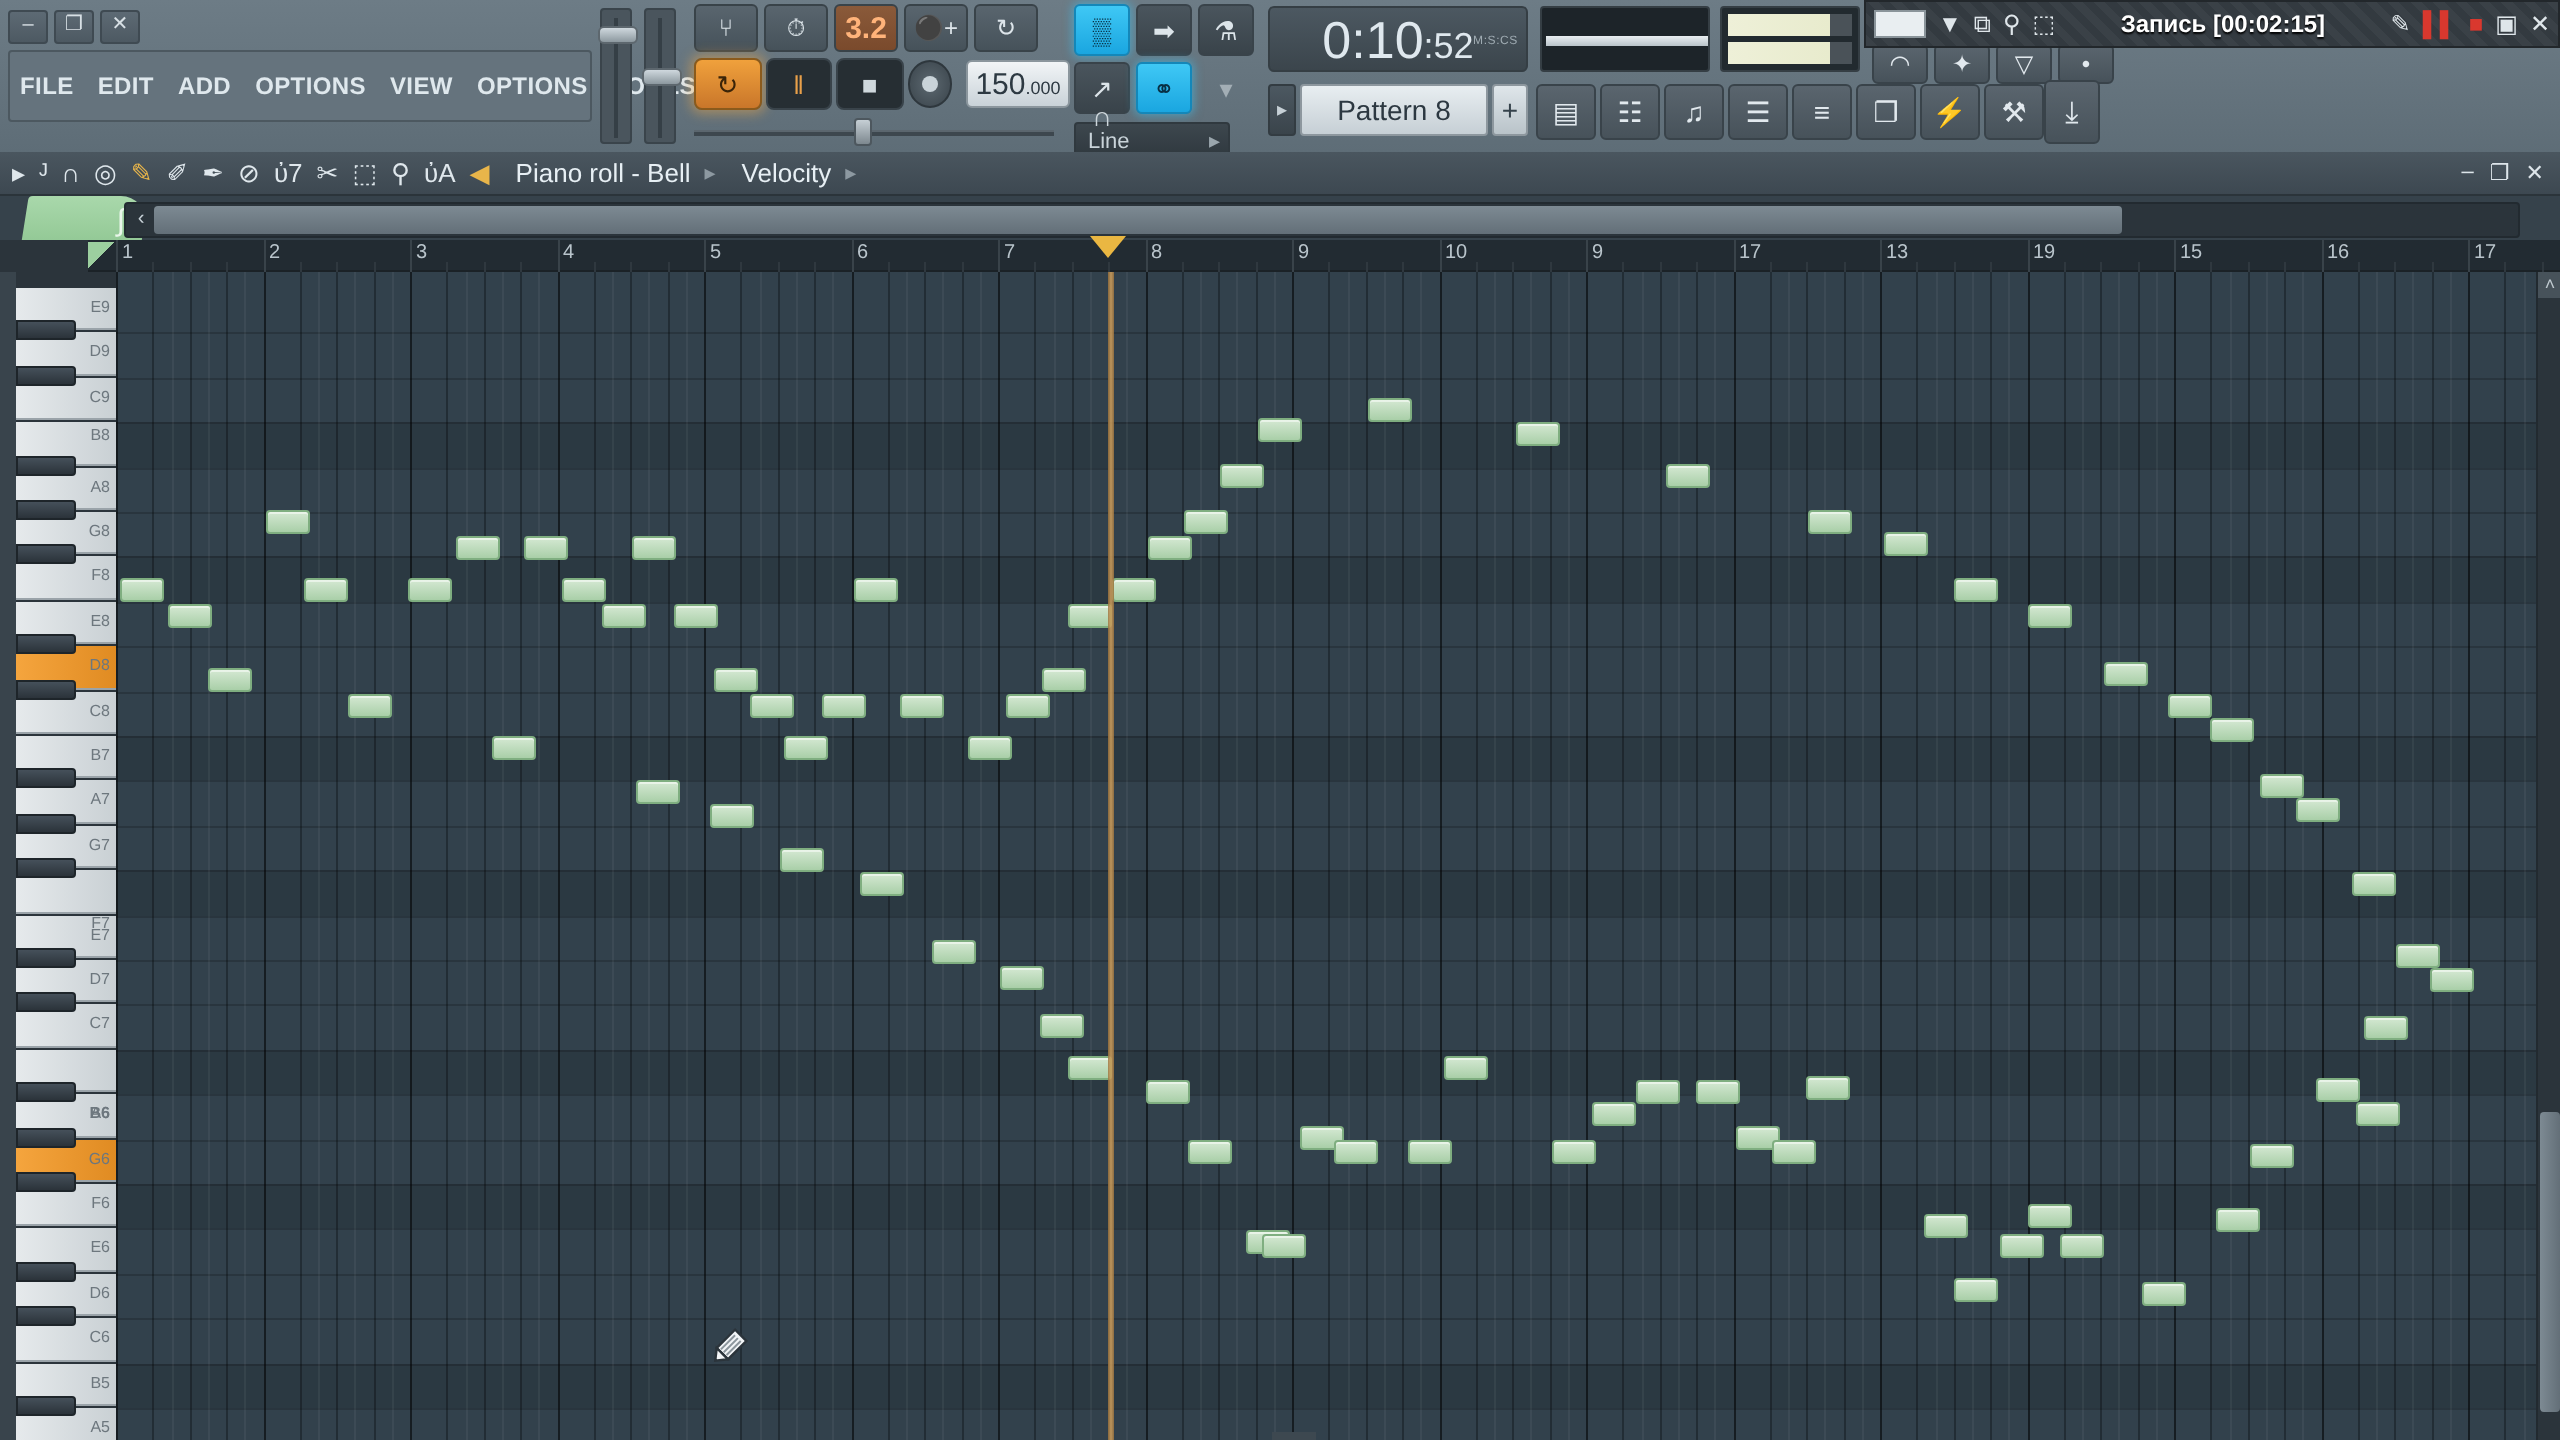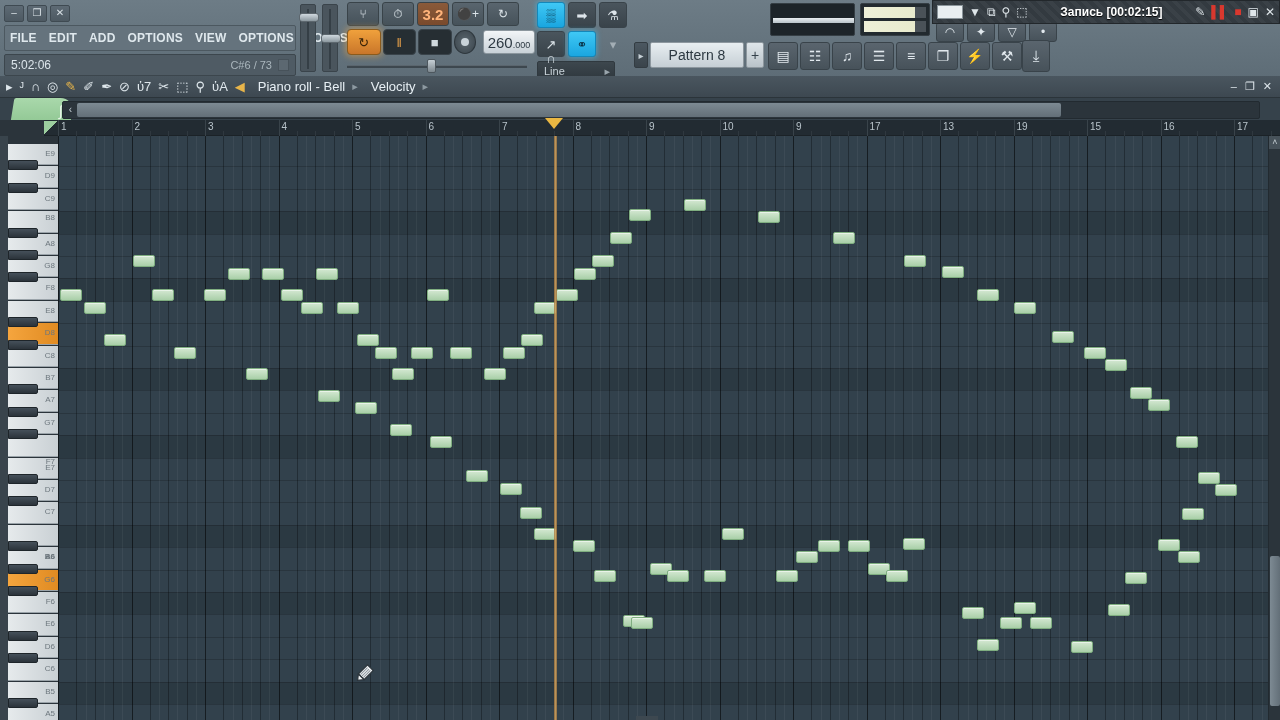--- a/index.html
+++ b/index.html
@@ -13,21 +13,21 @@
             background:linear-gradient(#6d7c86,#5e6d77); }
 
   
   .leftpanel { position:absolute; left:0; top:0; width:300px; height:76px; padding:3px 4px; }
   .winrow { display:flex; align-items:center; height:20px; gap:3px; }
   .wbtn { width:20px; height:17px; background:linear-gradient(#5d6a74,#4d5962);
           border:1px solid #3f4a52; border-radius:2px; display:flex; align-items:center;
           justify-content:center; color:#d8e0e5; font-size:10px; line-height:1; }
   .titlefield { flex:1; height:17px; background:#5a6670; border:1px solid #3f4a52; border-radius:2px;
                 padding:2px 0 0 6px; color:#e6edf1; font-size:11px; overflow:hidden; white-space:nowrap;}
-  .menurow { display:flex; align-items:center; gap:8px; height:26px; margin-top:2px; padding-left:3px;
+  .menurow { display:flex; align-items:center; gap:8px; height:36px; margin-top:2px; padding-left:3px;
              background:#65737d; border:1px solid #4c5860; border-radius:2px; }
   .menurow span { font-size:12px; font-weight:bold; color:#dfe8ed; letter-spacing:.2px; padding:0 2px; }
   .timerow { display:flex; align-items:center; height:22px; margin-top:3px;
              background:#4f5b64; border:1px solid #3c464d; border-radius:2px; padding:0 6px; }
   .timerow .tpos { font-size:12px; color:#dbe4ea; }
   .timerow .tnote { margin-left:auto; font-size:11px; color:#aab6bd; }
   .timerow .tbox { width:11px; height:12px; margin-left:6px; background:#5c6871; border:1px solid #47525a;}
 
   
   .faders { position:absolute; left:296px; top:2px; width:46px; height:72px; }
@@ -220,25 +220,20 @@
       <div class="menurow">
         <span>FILE</span>
         <span>EDIT</span>
         <span>ADD</span>
         <span>OPTIONS</span>
         <span>VIEW</span>
         <span>OPTIONS</span>
         <span>TOOLS</span>
         <span>?</span>
       </div>
-      <div class="timerow">
-        <span class="tpos">5:02:06</span>
-        <span class="tnote">C#6 / 73</span>
-        <span class="tbox"></span>
-      </div>
     </div>
 
     <div class="faders">
       <div class="fslot" style="left:4px;">
         <div class="fknob" style="top:8px;"></div>
       </div>
       <div class="fslot" style="left:26px;">
         <div class="fknob" style="top:29px;"></div>
       </div>
     </div>
@@ -252,21 +247,21 @@
         <div class="tbtn">↻</div>
       </div>
       <div class="tbtnrow2">
         <div class="rbtn loop">↻</div>
         <div class="rbtn pause">‖</div>
         <div class="rbtn stop">■</div>
         <div class="recknob">
             <i></i>
           </div>
         <div class="tempo">
-          <span>260</span><small>.000</small>
+          <span>150</span><small>.000</small>
         </div>
       </div>
       <div class="slider">
         <div class="track"></div>
         <div class="thumb"></div>
       </div>
     </div>
 
     <div class="sgroup">
       <div class="srow">
@@ -276,20 +271,24 @@
       </div>
       <div class="srow" style="margin-top:3px;">
         <div class="sqbtn">↗</div>
         <div class="sqbtn on">⚭</div>
         <div class="sqbtn" style="background:transparent;border:none;color:#a3aeb5;">▾</div>
       </div>
       <div class="snapsel">Line</div>
     </div>
     <div class="hp">∩</div>
 
+    <div class="clock">
+      <span>0:10</span><span class="ms">:52</span>
+      <span class="lbl">M:S:CS</span>
+    </div>
 
     <div class="scope">
         <div class="wave"></div>
       </div>
     <div class="meter">
       <i></i>
       <i></i>
     </div>
 
     <div class="smallfx">

